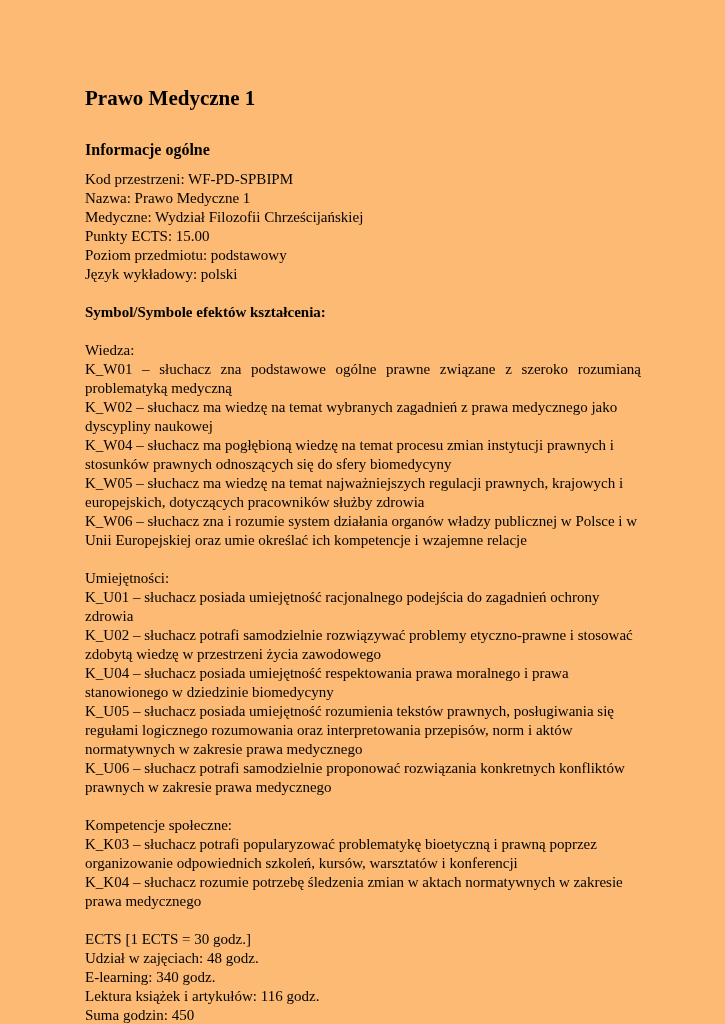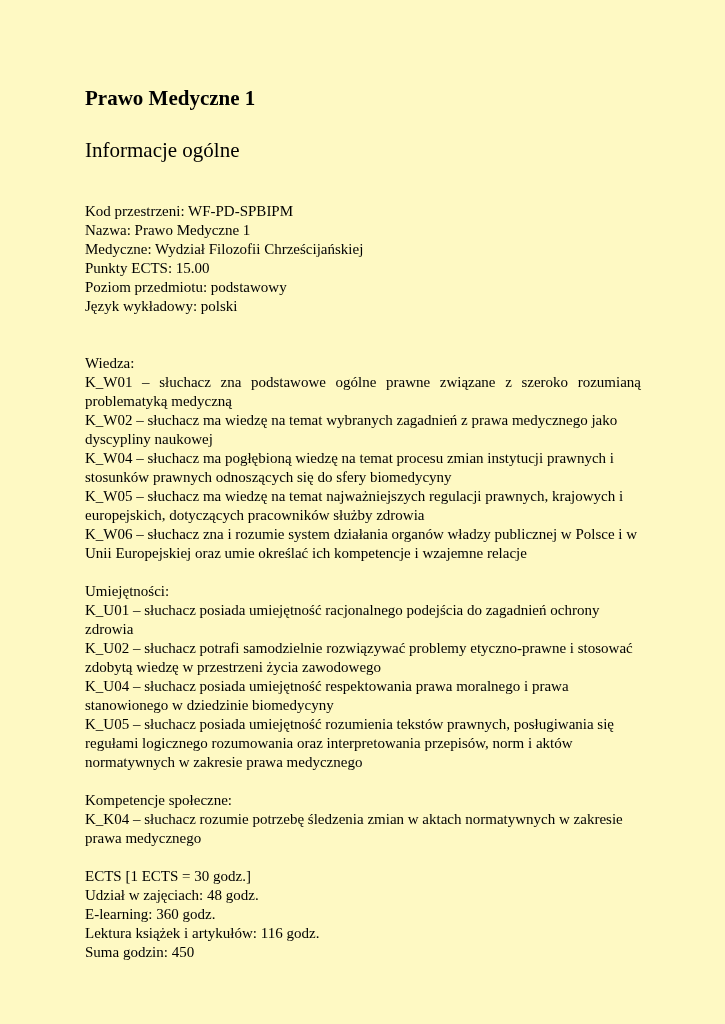--- a/index.html
+++ b/index.html
@@ -4,44 +4,44 @@
 <style>
   html, body {
     margin: 0;
     padding: 0;
     background: #ffffff;
   }
   .page {
     position: relative;
     width: 725px;
     height: 1024px;
-    background: #fef9c3;
+    background: #fdba74;
     overflow: hidden;
     font-family: "Liberation Serif", serif;
     color: #000000;
   }
   .content {
     position: absolute;
     top: 86px;
     left: 85px;
     width: 556px;
     font-size: 15px;
     line-height: 19px;
   }
   h1.doc-title {
     margin: 0 0 28px 0;
     font-size: 21px;
     line-height: 24px;
     font-weight: bold;
   }
   h2.doc-heading {
-    margin: 0 0 40px 0;
-    font-size: 21px;
+    margin: 0 0 8px 0;
+    font-size: 16px;
     line-height: 24px;
-    font-weight: normal;
+    font-weight: bold;
   }
   p {
     margin: 0;
     padding: 0;
   }
   .block {
     margin: 0;
   }
   .spacer {
     height: 19px;
@@ -67,53 +67,56 @@
       <p>Kod przestrzeni: WF-PD-SPBIPM</p>
       <p>Nazwa: Prawo Medyczne 1</p>
       <p>Medyczne: Wydział Filozofii Chrześcijańskiej</p>
       <p>Punkty ECTS: 15.00</p>
       <p>Poziom przedmiotu: podstawowy</p>
       <p>Język wykładowy: polski</p>
     </div>
 
     <div class="spacer"></div>
 
+    <p class="bold">Symbol/Symbole efektów kształcenia:</p>
 
     <div class="spacer"></div>
 
     <div class="block">
       <p>Wiedza:</p>
       <p class="justify">K_W01 – słuchacz zna podstawowe ogólne prawne związane z szeroko rozumianą problematyką medyczną</p>
       <p>K_W02 – słuchacz ma wiedzę na temat wybranych zagadnień z prawa medycznego jako dyscypliny naukowej</p>
       <p>K_W04 – słuchacz ma pogłębioną wiedzę na temat procesu zmian instytucji prawnych i stosunków prawnych odnoszących się do sfery biomedycyny</p>
       <p>K_W05 – słuchacz ma wiedzę na temat najważniejszych regulacji prawnych, krajowych i europejskich, dotyczących pracowników służby zdrowia</p>
       <p>K_W06 – słuchacz zna i rozumie system działania organów władzy publicznej w Polsce i w Unii Europejskiej oraz umie określać ich kompetencje i wzajemne relacje</p>
     </div>
 
     <div class="spacer"></div>
 
     <div class="block">
       <p>Umiejętności:</p>
       <p>K_U01 – słuchacz posiada umiejętność racjonalnego podejścia do zagadnień ochrony zdrowia</p>
       <p>K_U02 – słuchacz potrafi samodzielnie rozwiązywać problemy etyczno-prawne i stosować zdobytą wiedzę w przestrzeni życia zawodowego</p>
       <p>K_U04 – słuchacz posiada umiejętność respektowania prawa moralnego i prawa stanowionego w dziedzinie biomedycyny</p>
       <p>K_U05 – słuchacz posiada umiejętność rozumienia tekstów prawnych, posługiwania się regułami logicznego rozumowania oraz interpretowania przepisów, norm i aktów normatywnych w zakresie prawa medycznego</p>
+      <p>K_U06 – słuchacz potrafi samodzielnie proponować rozwiązania konkretnych konfliktów prawnych w zakresie prawa medycznego</p>
     </div>
 
     <div class="spacer"></div>
 
     <div class="block">
       <p>Kompetencje społeczne:</p>
+      <p>K_K03 – słuchacz potrafi popularyzować problematykę bioetyczną i prawną poprzez organizowanie odpowiednich szkoleń, kursów, warsztatów i konferencji</p>
       <p>K_K04 – słuchacz rozumie potrzebę śledzenia zmian w aktach normatywnych w zakresie prawa medycznego</p>
     </div>
 
     <div class="spacer"></div>
 
     <div class="block">
       <p>ECTS [1 ECTS = 30 godz.]</p>
       <p>Udział w zajęciach: 48 godz.</p>
-      <p>E-learning: 360 godz.</p>
+      <p>E-learning: 340 godz.</p>
       <p>Lektura książek i artykułów: 116 godz.</p>
       <p>Suma godzin: 450</p>
     </div>
 
   </div>
 </div>
 
 </body></html>

